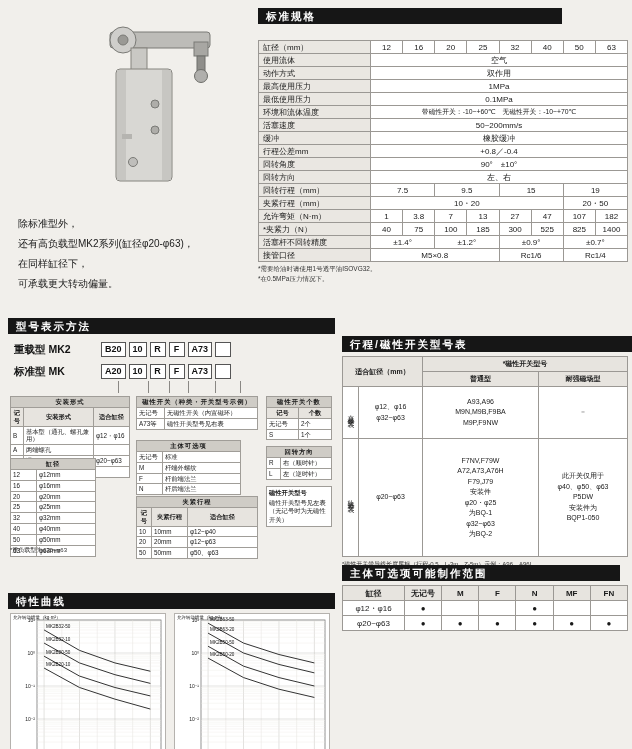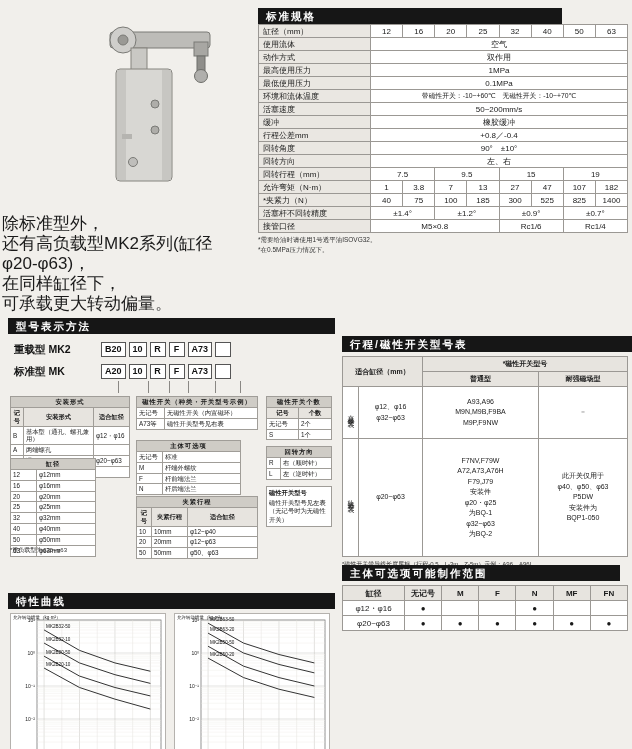--- a/index.html
+++ b/index.html
@@ -4,27 +4,27 @@
 <style>
   *{box-sizing:border-box;margin:0;padding:0}
   html,body{background:#e7e5e1}
   body{width:632px;height:749px;font-family:"Liberation Sans","DejaVu Sans",sans-serif}
   .sheet{position:relative;width:632px;height:749px;background:#f1efeb;overflow:hidden}
   .sec{position:absolute}
   .bar{background:#161616;color:#fff;font-size:10.5px;font-weight:bold;line-height:16px;height:16px;padding:0 8px;letter-spacing:2px;white-space:nowrap;overflow:hidden}
   table{border-collapse:collapse;background:#fff}
   
   .specs-sec{left:258px;top:8px;width:304px}
-  .spec-table{width:370px;table-layout:fixed;margin-top:0}
+  .spec-table{width:370px;table-layout:fixed;margin-top:16px}
   .spec-table td{border:1px solid #9b9894;font-size:8px;padding:0 2px;text-align:center;height:13px;color:#1a1a1a;overflow:hidden;white-space:nowrap}
   .spec-table td.lbl{background:#eae7e2;text-align:left;padding-left:4px}
   .spec-table td.small{font-size:6.8px}
   .notes{font-size:6.5px;color:#333;margin-top:2px;line-height:1.5}
   
-  .intro{position:absolute;left:2px;top:214px;width:246px;font-size:17px;line-height:20px;color:#1a1a1a}
+  .intro{position:absolute;left:18px;top:214px;width:246px;font-size:10px;line-height:20px;color:#1a1a1a}
   .product{position:absolute;left:92px;top:12px}
   
   .model-sec{left:8px;top:318px;width:327px;height:240px}
   .model-row{position:absolute;display:flex;align-items:center;gap:3px;left:6px}
   .mlabel{width:84px;font-size:10.5px;font-weight:bold;color:#111}
   .mbox{display:inline-block;border:1px solid #555;background:#fff;height:15px;line-height:13px;text-align:center;font-size:9px;font-weight:bold;padding:0 3px;min-width:16px;color:#111}
   .conn{position:absolute;width:1px;background:#8a8884}
   .mini{position:absolute;border-collapse:collapse;background:#fff}
   .mini th,.mini td{border:1px solid #a09d98;font-size:6.3px;padding:1px 2px;line-height:1.25;color:#1a1a1a;text-align:left;vertical-align:middle}
   .mini th{background:#e7e4df;font-weight:bold;text-align:center}
@@ -149,20 +149,25 @@
       <tr>
             <td class="lbl">回转方向</td>
             <td class="v" colspan="8">左、右</td>
           </tr>
       <tr>
         <td class="lbl">回转行程（mm）</td>
       <td colspan="2">7.5</td>
             <td colspan="2">9.5</td>
             <td colspan="2">15</td>
             <td colspan="2">19</td>
+          </tr>
+      <tr>
+        <td class="lbl">夹紧行程（mm）</td>
+      <td colspan="6">10・20</td>
+            <td colspan="2">20・50</td>
           </tr>
       <tr>
         <td class="lbl">允许弯矩（N·m）</td>
       <td>1</td>
             <td>3.8</td>
             <td>7</td>
             <td>13</td>
             <td>27</td>
             <td>47</td>
             <td>107</td>

